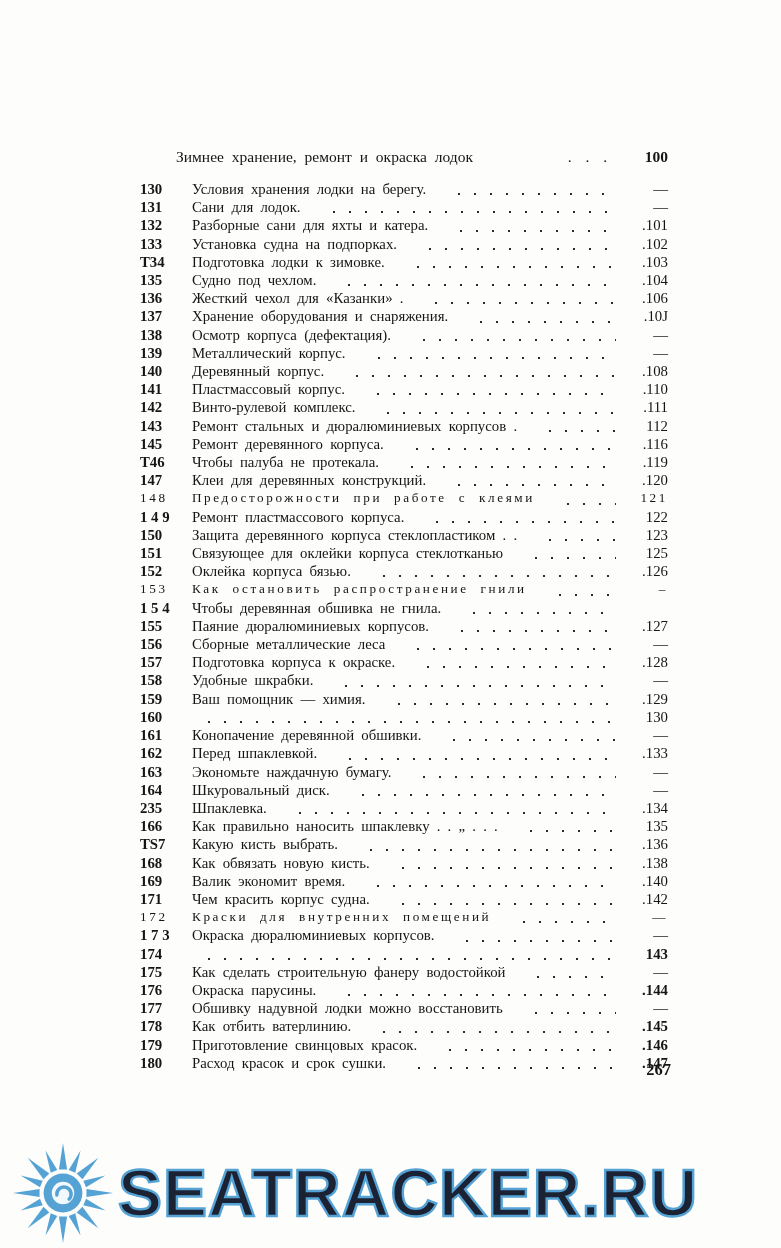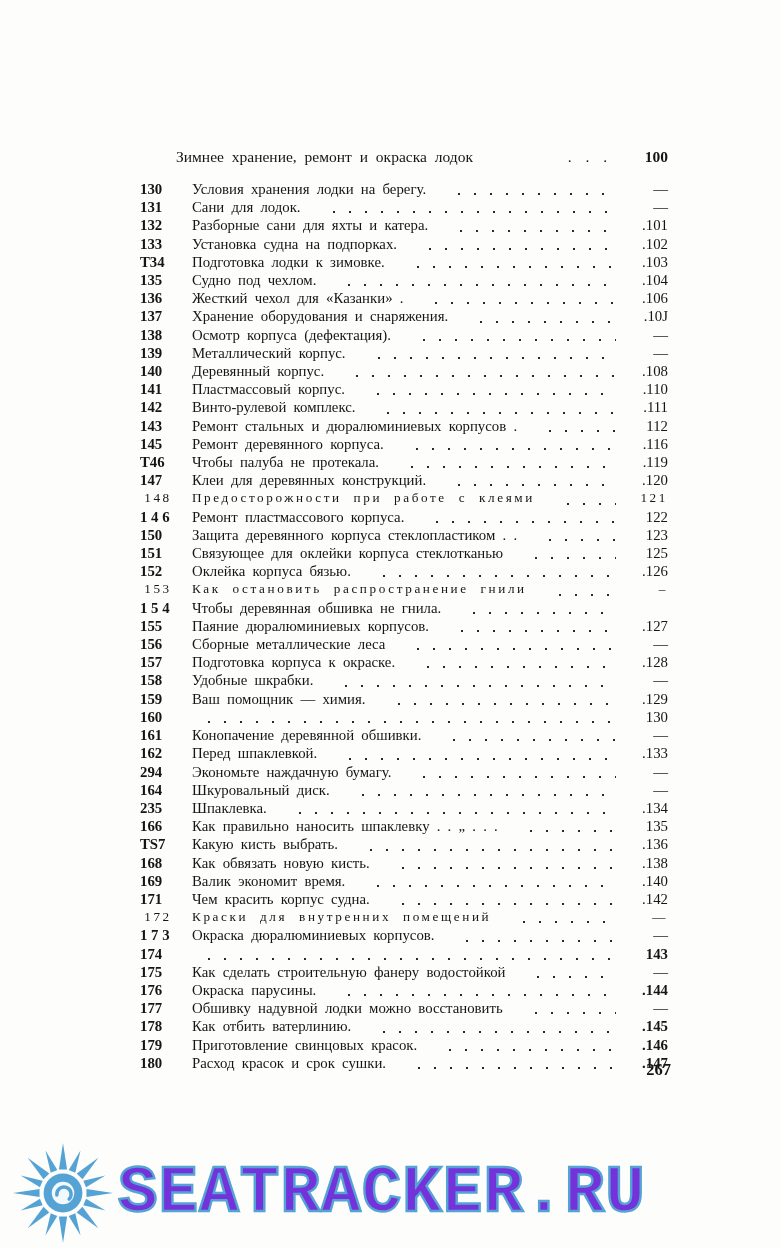--- a/index.html
+++ b/index.html
@@ -51,44 +51,44 @@
     margin: 0 6px 2px 9px;
     align-self: flex-end;
     background-image: radial-gradient(circle, #2a2a2a 0.9px, transparent 1.2px);
     background-size: 16px 4px;
     background-repeat: repeat-x;
     background-position: left bottom;
   }
   .entry .pg { min-width: 30px; text-align: right; flex-shrink: 0; }
   .entry.bold-page .pg { font-weight: bold; }
   .entry.spaced { font-size: 13.2px; letter-spacing: 2.6px; word-spacing: 5px; }
-  .entry.spaced .num { font-weight: normal; letter-spacing: 2.6px; text-align: center; }
+  .entry.spaced .num { font-weight: normal; letter-spacing: 2.6px; }
   .entry.spaced .title { word-spacing: 6px; }
 
   .footer-page {
     position: absolute;
     top: 1060px; right: 110px;
     font-weight: bold;
     font-size: 16.5px;
   }
 
   
   .watermark {
     position: absolute;
     left: 6px; bottom: 4px;
     display: flex; align-items: center;
     opacity: 0.95;
   }
   .wm-logo { flex-shrink: 0; margin-right: -2px; }
   .wm-text {
-    font-family: Liberation Mono, monospace;
+    font-family: Liberation Sans, sans-serif;
     font-weight: bold;
     font-size: 66px;
     letter-spacing: 1px;
-    color: #6d28d9;
+    color: #0f172a;
     -webkit-text-stroke: 2.4px #4d9fd3;
     text-shadow: 0 0 1px #9cc9e6;
     white-space: nowrap;
   }
 </style>
 </head>
 <body>
 
 <div class="page">
 
@@ -201,21 +201,21 @@
     <span class="leader"></span>
     <span class="pg">.120</span>
   </div>
         <div class="entry spaced">
     <span class="num">148</span>
     <span class="title">Предосторожности при работе с клеями</span>
     <span class="leader"></span>
     <span class="pg">121</span>
   </div>
         <div class="entry">
-    <span class="num">1 4 6</span>
+    <span class="num">1 4 9</span>
     <span class="title">Ремонт пластмассового корпуса.</span>
     <span class="leader"></span>
     <span class="pg">122</span>
   </div>
         <div class="entry">
     <span class="num">150</span>
     <span class="title">Защита деревянного корпуса стеклопластиком . .</span>
     <span class="leader"></span>
     <span class="pg">123</span>
   </div>
@@ -284,21 +284,21 @@
     <span class="leader"></span>
     <span class="pg">—</span>
   </div>
         <div class="entry">
     <span class="num">162</span>
     <span class="title">Перед шпаклевкой.</span>
     <span class="leader"></span>
     <span class="pg">.133</span>
   </div>
         <div class="entry">
-    <span class="num">294</span>
+    <span class="num">163</span>
     <span class="title">Экономьте наждачную бумагу.</span>
     <span class="leader"></span>
     <span class="pg">—</span>
   </div>
         <div class="entry">
     <span class="num">164</span>
     <span class="title">Шкуровальный диск.</span>
     <span class="leader"></span>
     <span class="pg">—</span>
   </div>

